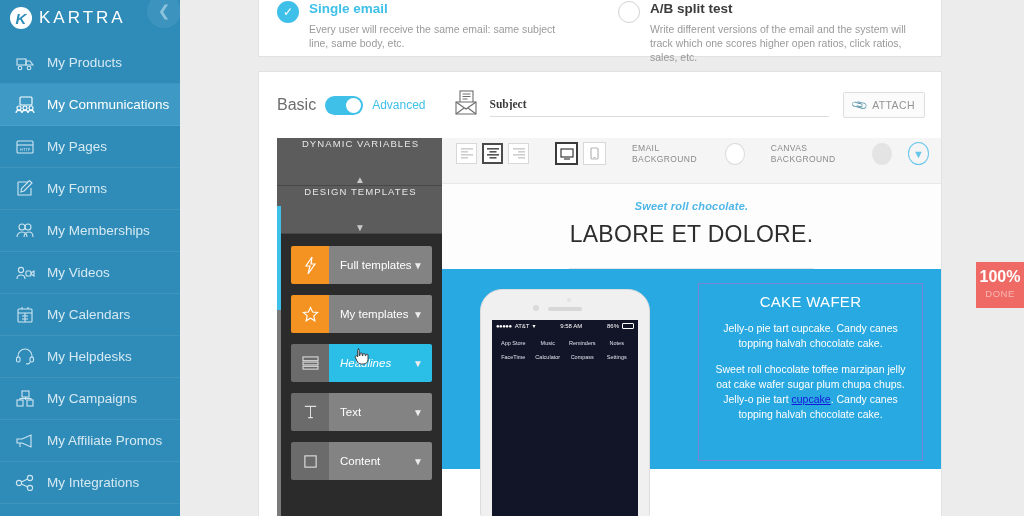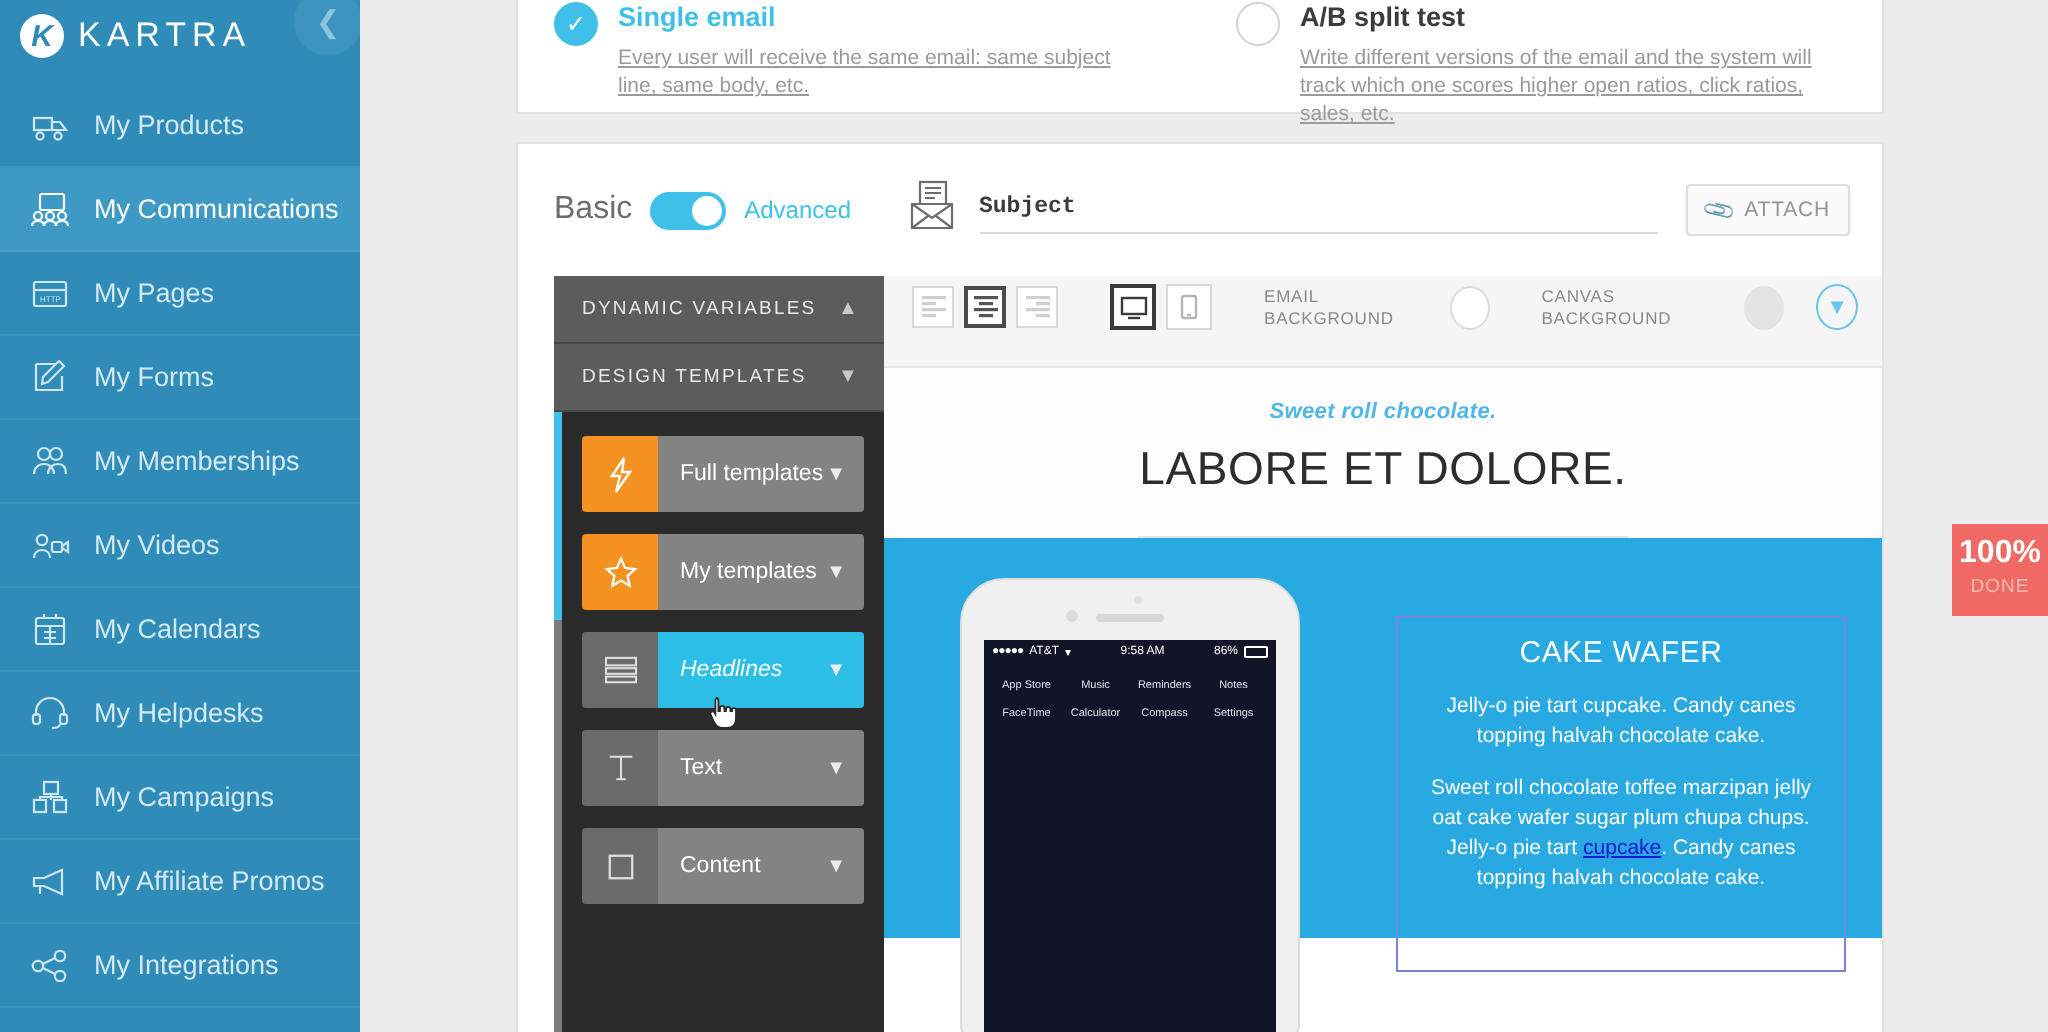--- a/index.html
+++ b/index.html
@@ -74,21 +74,21 @@
     margin-right: 10px; margin-top: 0px;
     display: flex; align-items: center; justify-content: center;
   }
   .radio.on { background: #3fc0e8; color: #fff; font-size: 12px; }
   .radio.off { border: 1px solid #d2d2d2; background: #fff; }
   .mode-txt h4 { font-size: 13.5px; font-weight: 600; line-height: 16px; }
   .mode-txt.sel h4 { color: #3fc0e8; }
   .mode-txt.unsel h4 { color: #3b3b3b; }
   .mode-txt p {
     font-size: 10.5px; color: #9a9a9a; line-height: 14px;
-    margin-top: 5px; max-width: 290px; text-decoration: underline;
+    margin-top: 5px; max-width: 290px;
   }
 
   
   .editor-card { left: 78px; top: 71px; width: 684px; height: 470px; }
 
   .toolbar-row {
     height: 66px; display: flex; align-items: center;
     padding: 0 16px 0 18px;
   }
   .basic-lbl { font-size: 16px; color: #6d6d6d; }
@@ -99,21 +99,21 @@
   .toggle .knob {
     position: absolute; right: 2px; top: 2px;
     width: 15px; height: 15px; border-radius: 50%; background: #fff;
   }
   .adv-lbl { font-size: 12px; color: #3fc0e8; }
   .env-ico { margin-left: 28px; margin-right: 12px; }
   .subject-wrap { flex: 1; position: relative; margin-right: 14px; }
   .subject-input {
     width: 100%; border: none; outline: none;
     border-bottom: 1px solid #dcdcdc;
-    font-family: Liberation Mono, monospace;
+    font-family: Liberation Serif, serif;
     font-size: 11.5px; font-weight: bold; color: #3b3b3b;
     padding: 4px 0 6px 0; background: transparent;
   }
   .subject-input::placeholder { color: #3b3b3b; font-weight: bold; opacity: 1; }
   .attach-btn {
     width: 82px; height: 26px; border: 1px solid #dedede;
     background: #fbfbfb; border-radius: 2px;
     display: flex; align-items: center; justify-content: center;
     font-size: 10.5px; color: #949494; letter-spacing: 0.4px;
   }
@@ -121,25 +121,26 @@
 
   
   .builder { display: flex; height: 404px; padding: 0 0 0 18px; }
 
   
   .lpanel {
     width: 165px; background: #2b2b2b; position: relative;
     flex: 0 0 165px; overflow: hidden;
   }
   .acc-hdr {
-    height: 34px; background: #5c5c5c; color: #e8e8e8;
+    height: 48px; background: #5c5c5c; color: #e8e8e8;
     display: flex; align-items: center; justify-content: space-between;
     padding: 0 12px 0 14px;
     font-size: 9.5px; letter-spacing: 1.1px;
     border-bottom: 1px solid #484848;
+    flex-direction: column;
   }
   .acc-hdr .chev { color: #c9c9c9; font-size: 10px; }
   .scroll-track {
     position: absolute; left: 0; top: 68px; width: 4px; bottom: 0;
     background: #7b7b7b;
   }
   .scroll-thumb {
     position: absolute; left: 0; top: 0; width: 4px; height: 104px;
     background: #3fc0e8;
   }
@@ -248,21 +249,21 @@
   .st-spacer { flex: 1; }
   .batt { width: 12px; height: 6px; border: 1px solid #fff; border-radius: 1px; }
   .app-grid {
     display: grid; grid-template-columns: repeat(4, 1fr);
     gap: 6px 4px; padding: 7px 6px 0;
   }
   .app-cell { text-align: center; }
   .app-ico { width: 28px; height: 28px; border-radius: 7px; margin: 0 auto; }
   .app-name { color: #dfe2ea; font-size: 5.5px; margin-top: 2px; display: block; }
 
-  .text-col { flex: 1; padding: 14px 18px 0 6px; margin-top: 25px; }
+  .text-col { flex: 1; padding: 14px 18px 0 6px; }
   .text-box {
     border: 1px solid #7a84d8; padding: 9px 12px 12px;
     min-height: 178px;
   }
   .tb-title {
     color: #ffffff; font-size: 15px; text-align: center;
     letter-spacing: 0.3px;
   }
   .tb-p {
     color: #ffffff; font-size: 10.5px; line-height: 15px;

